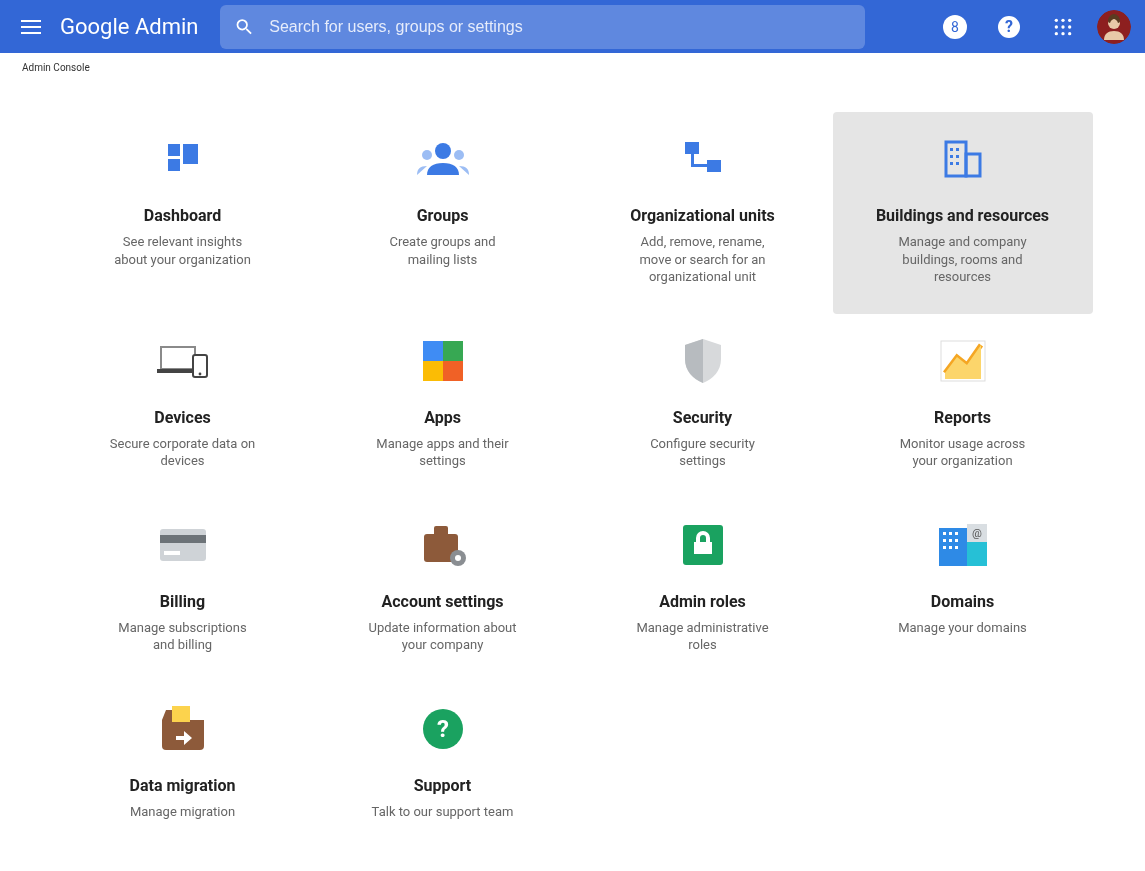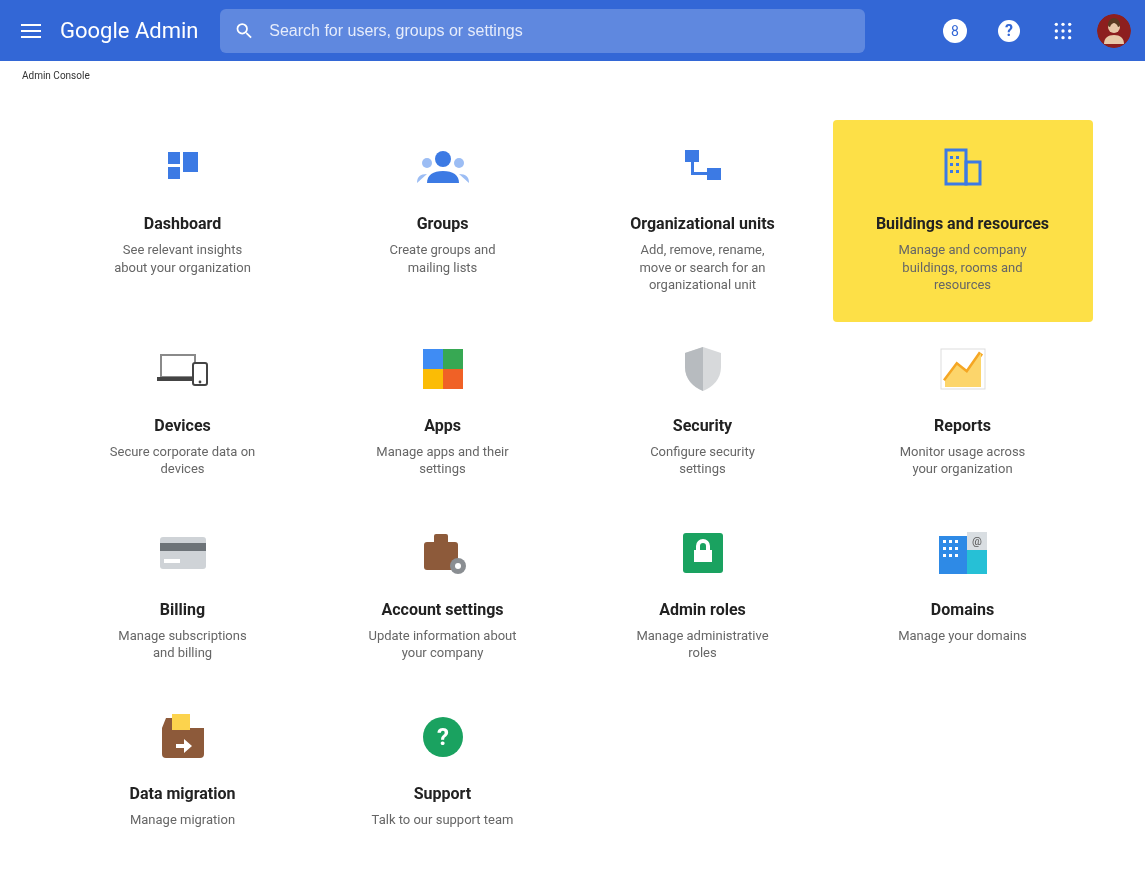--- a/index.html
+++ b/index.html
@@ -1,19 +1,19 @@
 <!DOCTYPE html>
 <html><head>
 <meta charset="utf-8">
 <style>
 * { margin:0; padding:0; box-sizing:border-box; }
 body { font-family:'Roboto','Helvetica Neue',Arial,sans-serif; background:#fff; width:1145px; height:871px; overflow:hidden; }
 
 
-.header { display:flex; align-items:center; height:61px; background:#3367d6; color:#fff; padding:0 14px 0 20px; gap:14px; }
+.header { display:flex; align-items:center; height:53px; background:#3367d6; color:#fff; padding:0 14px 0 20px; gap:14px; }
 .menu-btn { width:26px; height:26px; display:flex; align-items:center; justify-content:center; cursor:pointer; }
 .logo { display:flex; align-items:center; gap:5px; font-size:22px; font-weight:400; letter-spacing:0; cursor:pointer; }
 
 .search { flex:0 0 645px; margin-left:8px; height:44px; background:rgba(255,255,255,0.22); border-radius:6px; display:flex; align-items:center; padding:0 14px; gap:14px; }
 .search input { background:none; border:none; outline:none; color:#fde047; font-size:16px; width:100%; }
 .search input::placeholder { color:#e6ecfb; }
 
 .header-spacer { flex:1; }
 .hicon { width:40px; height:40px; display:flex; align-items:center; justify-content:center; cursor:pointer; }
 .hicon svg { fill:#fff; }
@@ -22,21 +22,21 @@
 
 .avatar { width:34px; height:34px; border-radius:50%; overflow:hidden; cursor:pointer; }
 .avatar svg { width:34px; height:34px; }
 
 
 .sub { padding:9px 22px; font-size:10px; color:#333; }
 
 
 .grid { display:grid; grid-template-columns:repeat(4, 260px); justify-content:center; column-gap:0; row-gap:0; padding:30px 0 0; }
 .card { width:260px; min-height:160px; padding:18px 14px 20px; text-align:center; cursor:pointer; border-radius:4px; }
-.card.hovered { background:#fde047; }
+.card.hovered { background:#e5e5e5; }
 .card .icon { height:58px; display:flex; align-items:center; justify-content:center; margin-bottom:18px; }
 .card h3 { font-size:16px; font-weight:700; color:#222; margin-bottom:4px; }
 .card p { font-size:13px; color:#666; line-height:1.35; max-width:150px; margin:8px auto; }
 
 
 .blue { fill:#3c7ae4; }
 </style>
 </head>
 <body>
 

